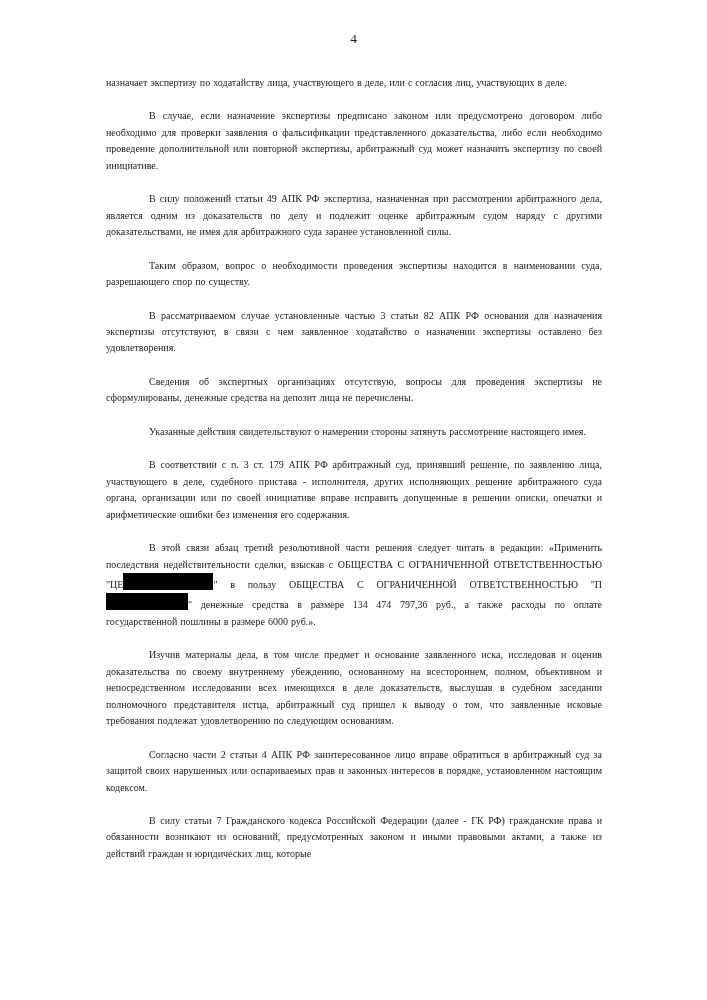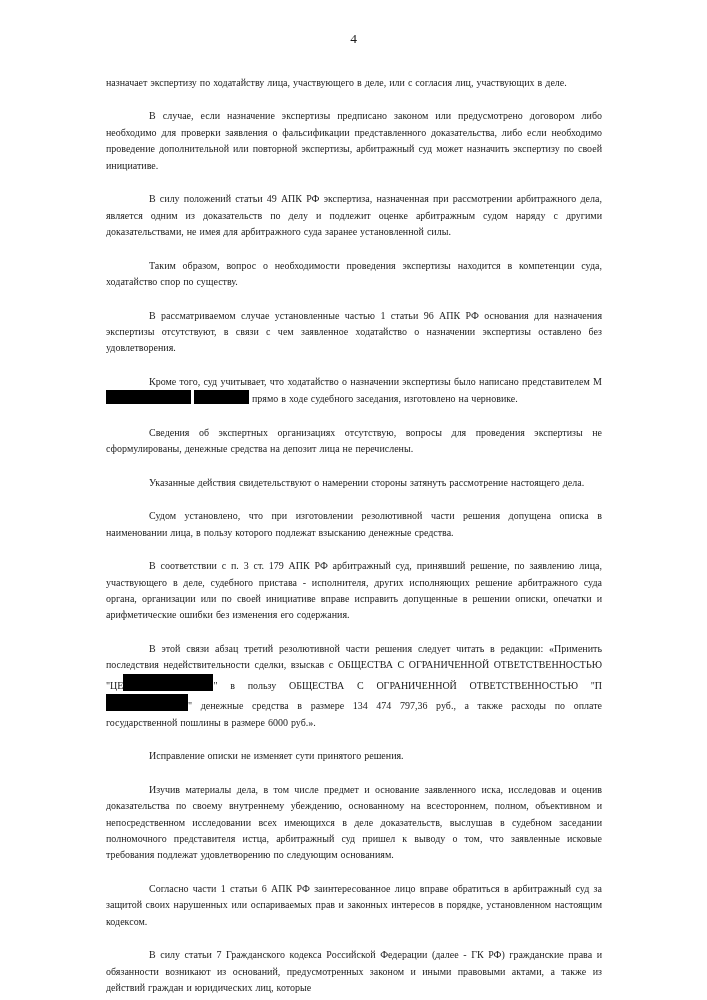--- a/index.html
+++ b/index.html
@@ -49,26 +49,23 @@
 </style>
 </head>
 <body>
 
 <div class="page">
   <div class="page-number">4</div>
   <div class="body-col">
       <p class="para">назначает экспертизу по ходатайству лица, участвующего в деле, или с согласия лиц, участвующих в деле.</p>
       <p class="para indent">В случае, если назначение экспертизы предписано законом или предусмотрено договором либо необходимо для проверки заявления о фальсификации представленного доказательства, либо если необходимо проведение дополнительной или повторной экспертизы, арбитражный суд может назначить экспертизу по своей инициативе.</p>
       <p class="para indent">В силу положений статьи 49 АПК РФ экспертиза, назначенная при рассмотрении арбитражного дела, является одним из доказательств по делу и подлежит оценке арбитражным судом наряду с другими доказательствами, не имея для арбитражного суда заранее установленной силы.</p>
-      <p class="para indent">Таким образом, вопрос о необходимости проведения экспертизы находится в компетенции суда, ходатайство спор по существу.</p>
-      <p class="para indent">В рассматриваемом случае установленные частью 1 статьи 96 АПК РФ основания для назначения экспертизы отсутствуют, в связи с чем заявленное ходатайство о назначении экспертизы оставлено без удовлетворения.</p>
-      <p class="para indent">Кроме того, суд учитывает, что ходатайство о назначении экспертизы было написано представителем М<span class="redact" style="width: 85px; height: 14px;"></span> <span class="redact" style="width: 55px; height: 14px;"></span> прямо в ходе судебного заседания, изготовлено на черновике.</p>
+      <p class="para indent">Таким образом, вопрос о необходимости проведения экспертизы находится в наименовании суда, разрешающего спор по существу.</p>
+      <p class="para indent">В рассматриваемом случае установленные частью 3 статьи 82 АПК РФ основания для назначения экспертизы отсутствуют, в связи с чем заявленное ходатайство о назначении экспертизы оставлено без удовлетворения.</p>
       <p class="para indent">Сведения об экспертных организациях отсутствую, вопросы для проведения экспертизы не сформулированы, денежные средства на депозит лица не перечислены.</p>
-      <p class="para indent">Указанные действия свидетельствуют о намерении стороны затянуть рассмотрение настоящего дела.</p>
-      <p class="para indent">Судом установлено, что при изготовлении резолютивной части решения допущена описка в наименовании лица, в пользу которого подлежат взысканию денежные средства.</p>
+      <p class="para indent">Указанные действия свидетельствуют о намерении стороны затянуть рассмотрение настоящего имея.</p>
       <p class="para indent">В соответствии с п. 3 ст. 179 АПК РФ арбитражный суд, принявший решение, по заявлению лица, участвующего в деле, судебного пристава - исполнителя, других исполняющих решение арбитражного суда органа, организации или по своей инициативе вправе исправить допущенные в решении описки, опечатки и арифметические ошибки без изменения его содержания.</p>
       <p class="para indent">В этой связи абзац третий резолютивной части решения следует читать в редакции: «Применить последствия недействительности сделки, взыскав с ОБЩЕСТВА С ОГРАНИЧЕННОЙ ОТВЕТСТВЕННОСТЬЮ "ЦЕ<span class="redact" style="width: 90px; height: 17px;"></span>" в пользу ОБЩЕСТВА С ОГРАНИЧЕННОЙ ОТВЕТСТВЕННОСТЬЮ "П<span class="redact" style="width: 82px; height: 17px;"></span>" денежные средства в размере 134 474 797,36 руб., а также расходы по оплате государственной пошлины в размере 6000 руб.».</p>
-      <p class="para indent">Исправление описки не изменяет сути принятого решения.</p>
       <p class="para indent">Изучив материалы дела, в том числе предмет и основание заявленного иска, исследовав и оценив доказательства по своему внутреннему убеждению, основанному на всестороннем, полном, объективном и непосредственном исследовании всех имеющихся в деле доказательств, выслушав в судебном заседании полномочного представителя истца, арбитражный суд пришел к выводу о том, что заявленные исковые требования подлежат удовлетворению по следующим основаниям.</p>
-      <p class="para indent">Согласно части 1 статьи 6 АПК РФ заинтересованное лицо вправе обратиться в арбитражный суд за защитой своих нарушенных или оспариваемых прав и законных интересов в порядке, установленном настоящим кодексом.</p>
+      <p class="para indent">Согласно части 2 статьи 4 АПК РФ заинтересованное лицо вправе обратиться в арбитражный суд за защитой своих нарушенных или оспариваемых прав и законных интересов в порядке, установленном настоящим кодексом.</p>
       <p class="para indent">В силу статьи 7 Гражданского кодекса Российской Федерации (далее - ГК РФ) гражданские права и обязанности возникают из  оснований, предусмотренных законом и иными правовыми актами, а также из действий граждан и юридических лиц, которые</p>
     </div>
 </div>
 
 </body></html>

